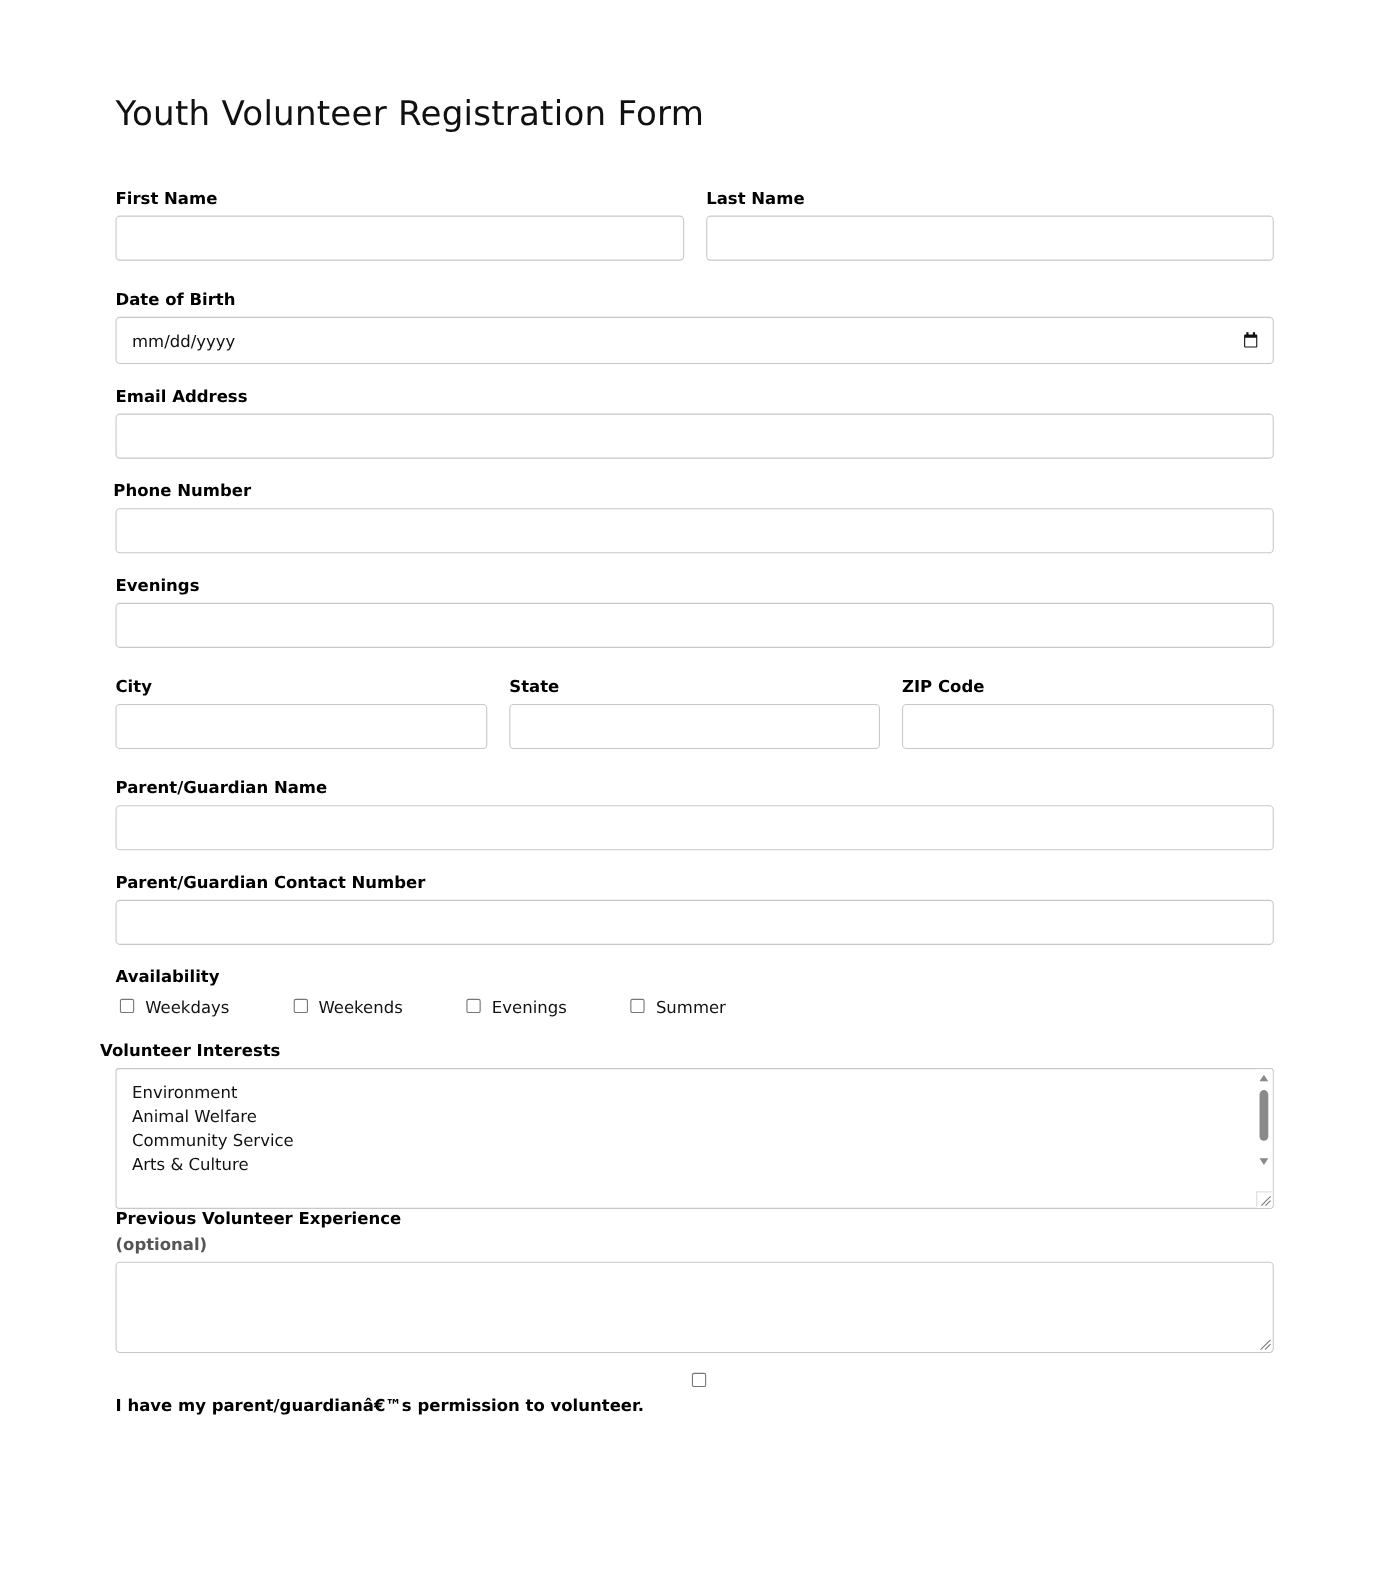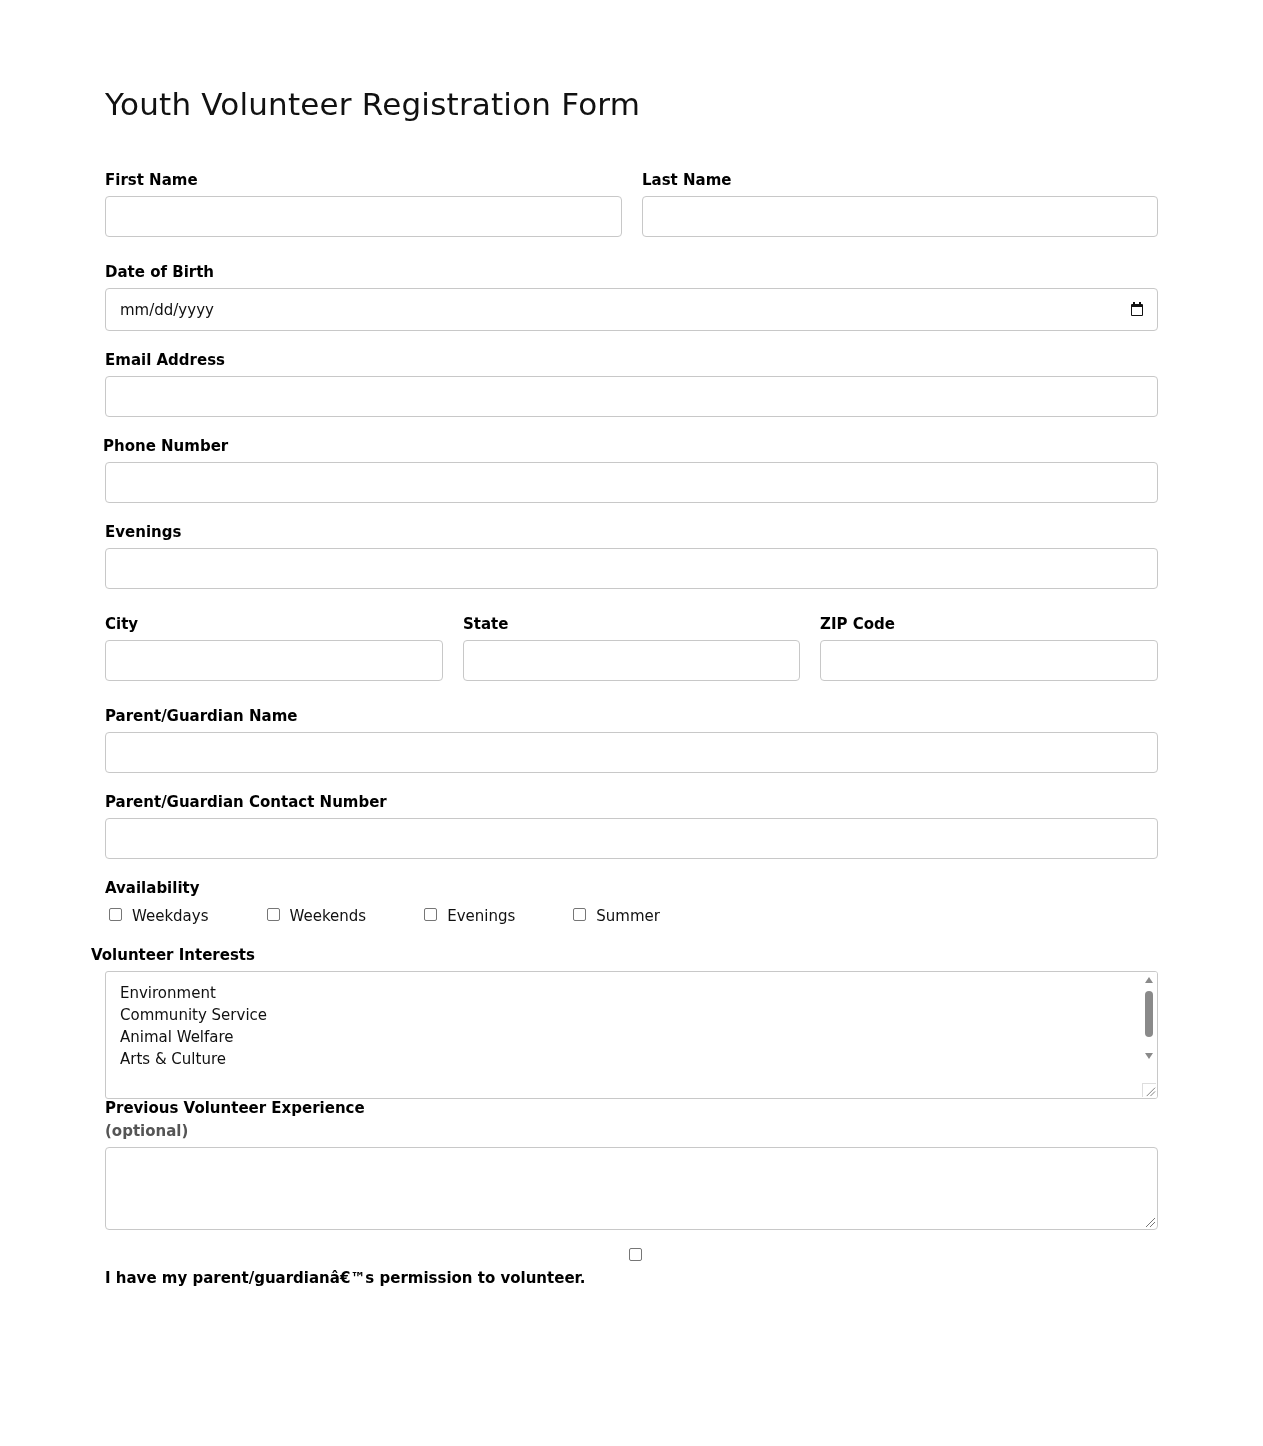--- a/index.html
+++ b/index.html
@@ -127,22 +127,22 @@
   <label class="chk-item">
     <span class="chk"></span>
     <span>Summer</span>
   </label>
 </div>
 
 <div class="abs label" style="left:91px; top:946px;">Volunteer Interests</div>
 <div class="abs select" style="left:105px; top:971px; width:1053px; height:128px;">
   <div style="padding-top:10px;">
     <div class="opt">Environment</div>
+    <div class="opt">Animal Welfare</div>
     <div class="opt">Community Service</div>
-    <div class="opt">Animal Welfare</div>
     <div class="opt">Arts &amp; Culture</div>
   </div>
   <div class="sb">
     <span class="sb-up"></span>
     <span class="sb-thumb"></span>
     <span class="sb-down"></span>
   </div>
   <svg class="resize resize-box" viewBox="0 0 14 14">
     <line x1="4" y1="13" x2="13" y2="4" stroke="#777" stroke-width="1"></line>
     <line x1="8" y1="13" x2="13" y2="8" stroke="#777" stroke-width="1"></line>

